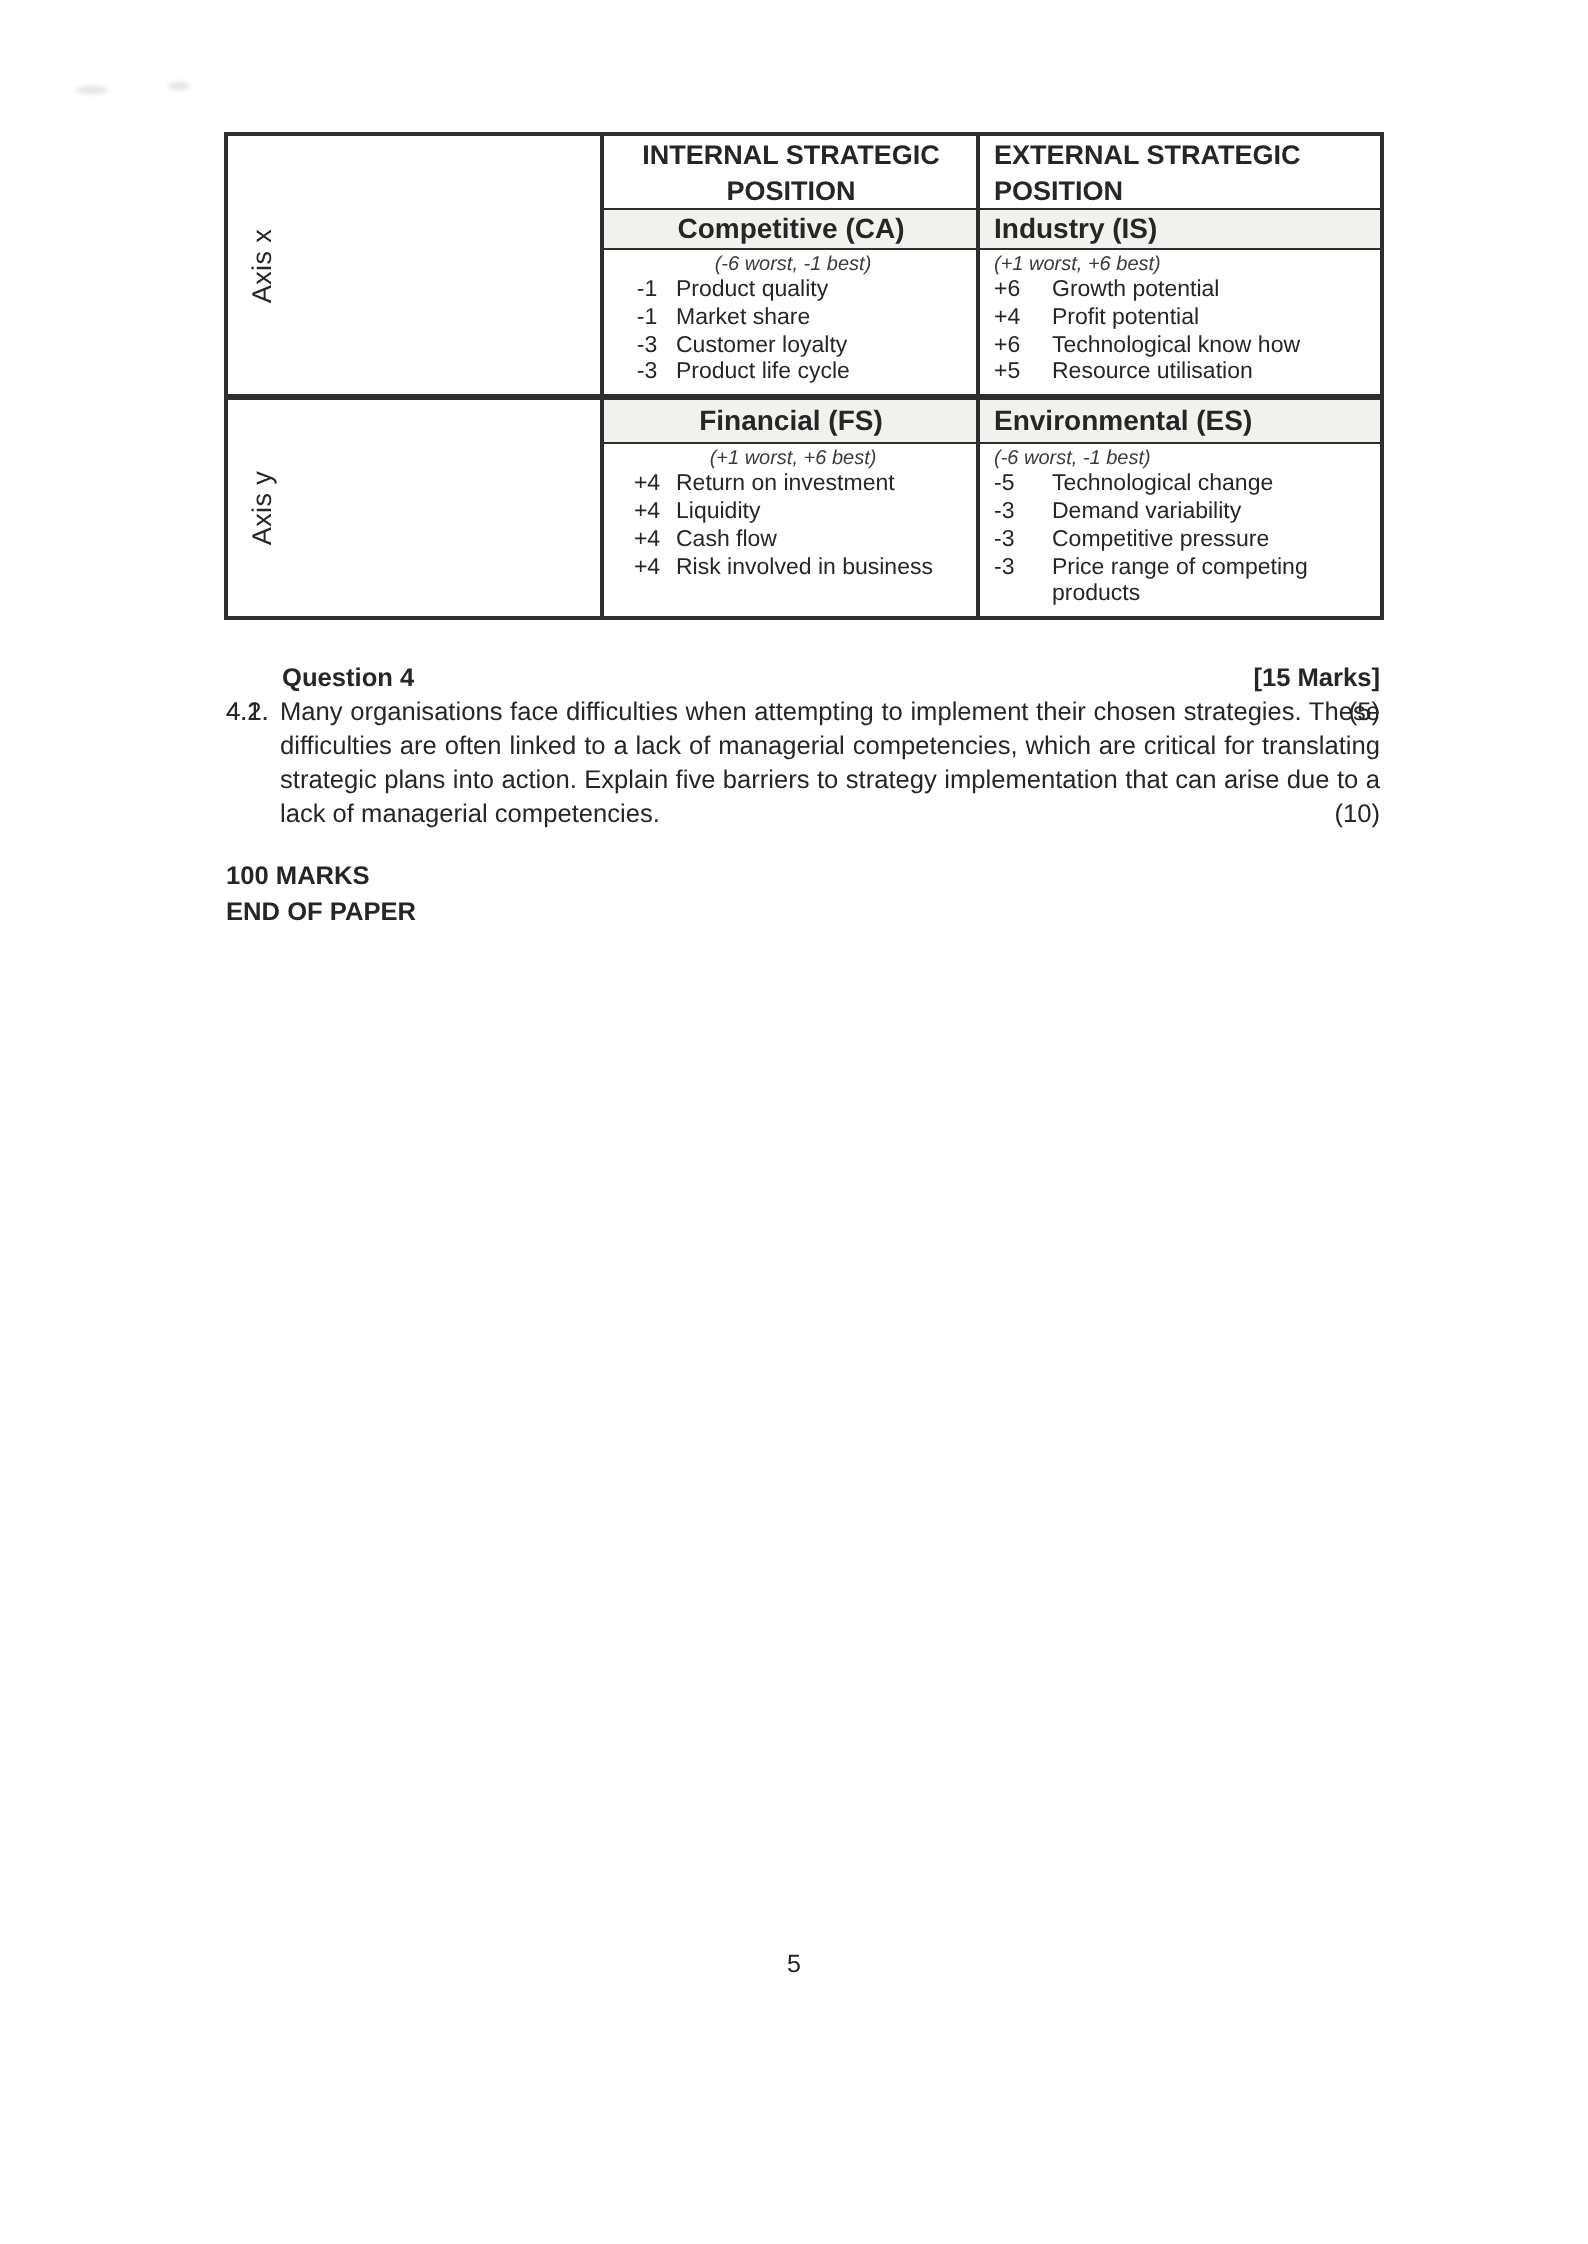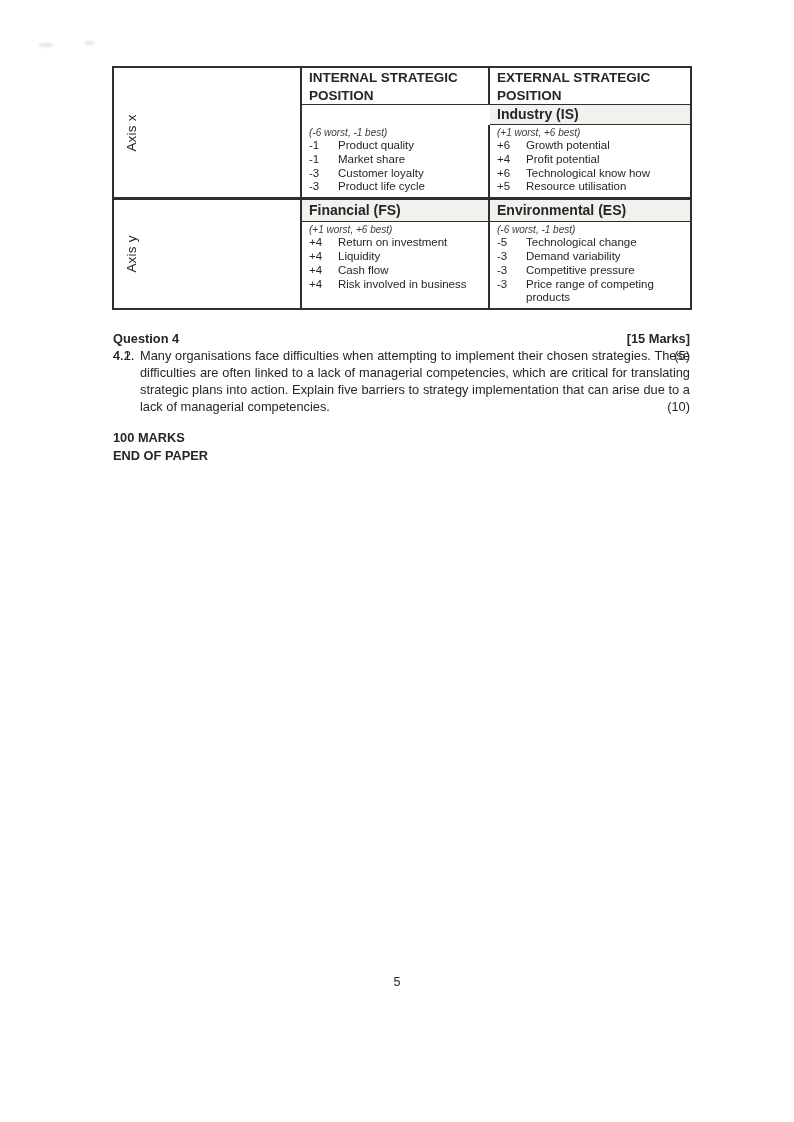--- a/index.html
+++ b/index.html
@@ -25,21 +25,21 @@
 
   .axis-cell { grid-column:1; position:relative; border-right:2px solid #2e2e2e; }
   .rg1 .axis-cell { grid-row:1 / 4; }
   .rg2 .axis-cell { grid-row:1 / 3; }
   .axis-label {
     position:absolute; left:17px; top:50%;
     transform:translate(-50%,-50%) rotate(-90deg);
     white-space:nowrap; font-size:13.5px; letter-spacing:.2px;
   }
 
-  .c2 { grid-column:2; border-right:2px solid #2e2e2e; }
+  .c2 { grid-column:2; border-right:2px solid #2e2e2e;text-align:center; }
   .c3 { grid-column:3; }
   .r1 { grid-row:1; } .r2 { grid-row:2; } .r3 { grid-row:3; }
 
   .hdr {
     font-weight:bold; font-size:13.5px; line-height:17.5px;
     padding:1px 6px 0 7px; border-bottom:1px solid #2e2e2e;
   }
   .subhdr {
     font-weight:bold; font-size:14px; line-height:19px;
     padding:0 6px 0 7px; border-bottom:1px solid #2e2e2e;
@@ -47,21 +47,21 @@
   }
   .rg2 .subhdr { line-height:21px; }
 
   .rating-list { padding:1px 4px 3px 7px; }
   .scale-note { font-style:italic; font-size:10px; line-height:13px; color:#3b3b3b; }
   .rating-item { display:flex; font-size:11.5px; line-height:13.8px; }
   .rating-value { flex:0 0 29px; }
 
   
   .qsec { position:absolute; left:113px; top:330px; width:577px; font-size:12.8px; line-height:17px; }
-  .qhead { display:flex; justify-content:space-between; font-weight:bold; }
+  .qhead { display:flex; justify-content:space-between; font-weight:bold;margin-left:28px; }
   .qitem { position:relative; padding-left:27px; }
   .qnum { position:absolute; left:0; top:0; }
   .qi1 .qmarks { position:absolute; right:0; top:0; }
   .qi2 .qtext { text-align:justify; }
   .qi2 .qmarks { position:absolute; right:0; bottom:0; }
   .qtotal { font-weight:bold; margin-top:14px; }
   .qend { text-align:left; font-weight:bold; margin-top:1px; padding-right:28px; }
 
   .pagenum { position:absolute; left:0; top:975px; width:100%; text-align:center; font-size:12.5px; }
 </style>
@@ -75,20 +75,21 @@
   <div class="space-table">
 
     <div class="row-group rg1">
       <div class="axis-cell">
         <span class="axis-label">Axis x</span>
       </div>
 
       <div class="hdr c2 r1">INTERNAL STRATEGIC POSITION</div>
       <div class="hdr c3 r1">EXTERNAL STRATEGIC POSITION</div>
 
+      <div class="subhdr c2 r2">Competitive (CA)</div>
       <div class="subhdr c3 r2">Industry (IS)</div>
 
       <div class="rating-list c2 r3">
         <div class="scale-note">(-6 worst, -1 best)</div>
         <div class="rating-item">
           <span class="rating-value">-1</span>
           <span class="rating-label">Product quality</span>
         </div>
         <div class="rating-item">
           <span class="rating-value">-1</span>

